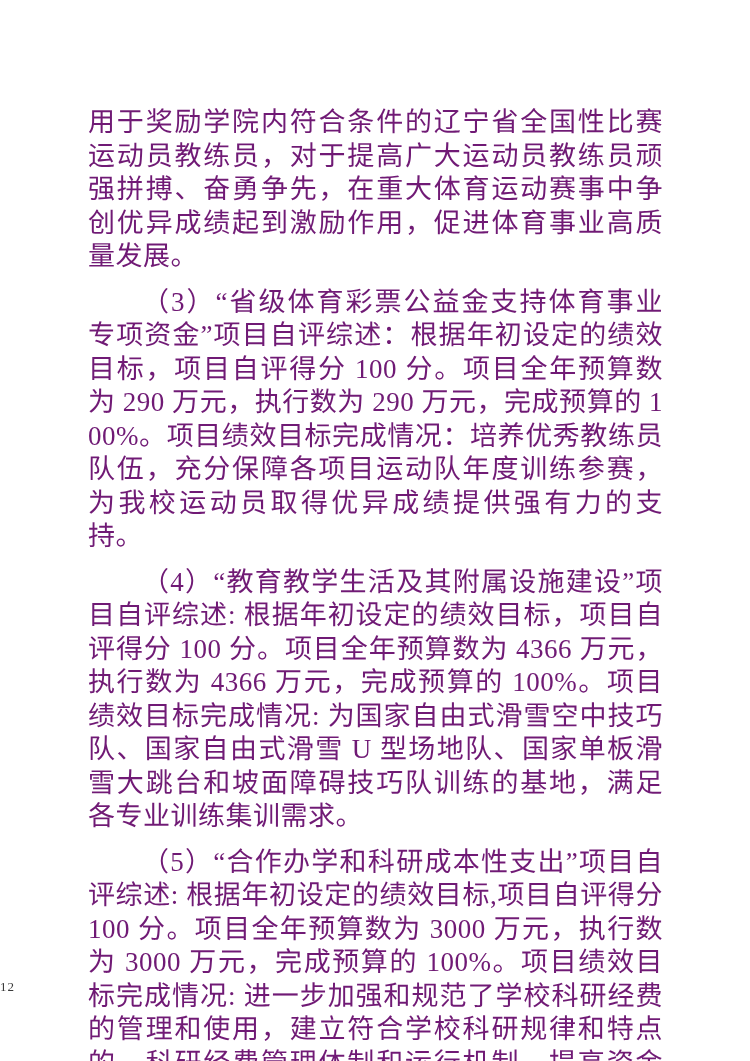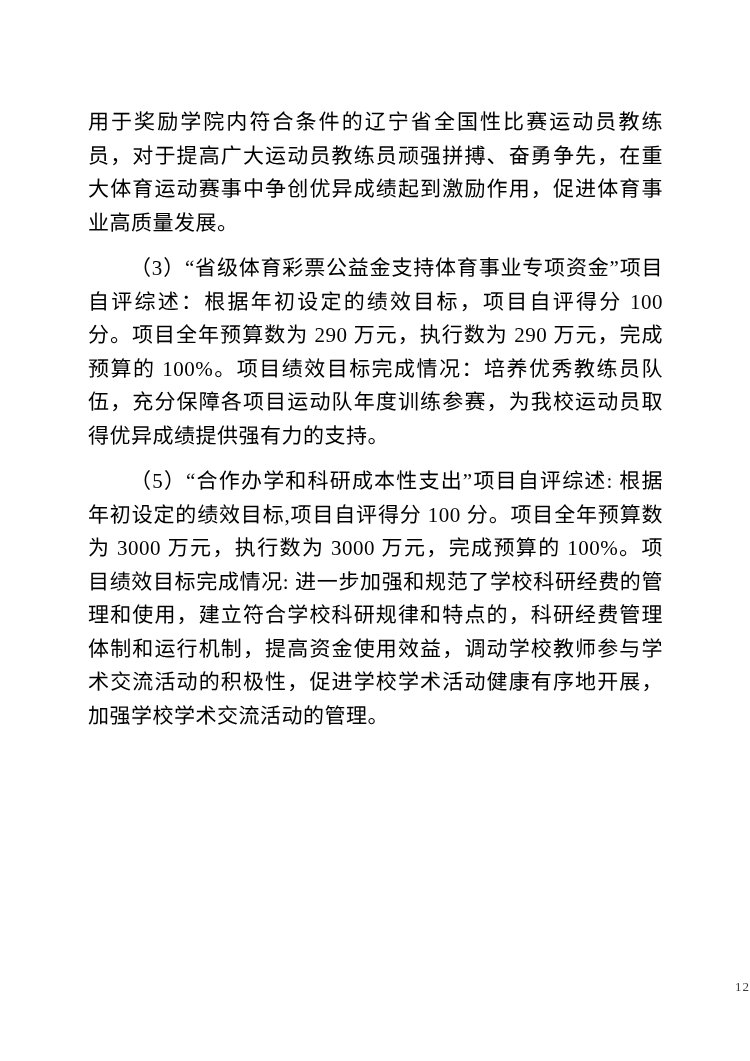--- a/index.html
+++ b/index.html
@@ -15,46 +15,47 @@
     margin: 0 auto;
     overflow: hidden;
   }
   .text-block {
     position: absolute;
     top: 106px;
     left: 88px;
     width: 575px;
   }
   .text-block p {
-    font-size: 21px;
+    font-size: 27px;
     line-height: 33.5px;
-    color: #000000;
+    color: #701a75;
     text-align: justify;
     text-justify: inter-ideograph;
     letter-spacing: 0.5px;
     word-break: break-all;
   }
   .text-block p.indent {
     text-indent: 2em;
     margin-top: 12px;
   }
   .page-number {
     position: absolute;
     top: 979px;
     left: 0;
     width: 100%;
-    text-align: right;
+    text-align: left;
     font-size: 13px;
     color: #3a3a3a;
     letter-spacing: 1px;
   }
 </style>
 </head>
 <body>
 
 <div class="page">
   <div class="text-block">
     <p>用于奖励学院内符合条件的辽宁省全国性比赛运动员教练员，对于提高广大运动员教练员顽强拼搏、奋勇争先，在重大体育运动赛事中争创优异成绩起到激励作用，促进体育事业高质量发展。</p>
     <p class="indent">（3）“省级体育彩票公益金支持体育事业专项资金”项目自评综述：根据年初设定的绩效目标，项目自评得分 100 分。项目全年预算数为 290 万元，执行数为 290 万元，完成预算的 100%。项目绩效目标完成情况：培养优秀教练员队伍，充分保障各项目运动队年度训练参赛，为我校运动员取得优异成绩提供强有力的支持。</p>
+    <p class="indent">（4）“教育教学生活及其附属设施建设”项目自评综述: 根据年初设定的绩效目标，项目自评得分 100 分。项目全年预算数为 4366 万元，执行数为 4366 万元，完成预算的 100%。项目绩效目标完成情况: 为国家自由式滑雪空中技巧队、国家自由式滑雪 U 型场地队、国家单板滑雪大跳台和坡面障碍技巧队训练的基地，满足各专业训练集训需求。</p>
     <p class="indent">（5）“合作办学和科研成本性支出”项目自评综述: 根据年初设定的绩效目标,项目自评得分 100 分。项目全年预算数为 3000 万元，执行数为 3000 万元，完成预算的 100%。项目绩效目标完成情况: 进一步加强和规范了学校科研经费的管理和使用，建立符合学校科研规律和特点的，科研经费管理体制和运行机制，提高资金使用效益，调动学校教师参与学术交流活动的积极性，促进学校学术活动健康有序地开展，加强学校学术交流活动的管理。</p>
   </div>
   <div class="page-number">12</div>
 </div>
 
 </body></html>

